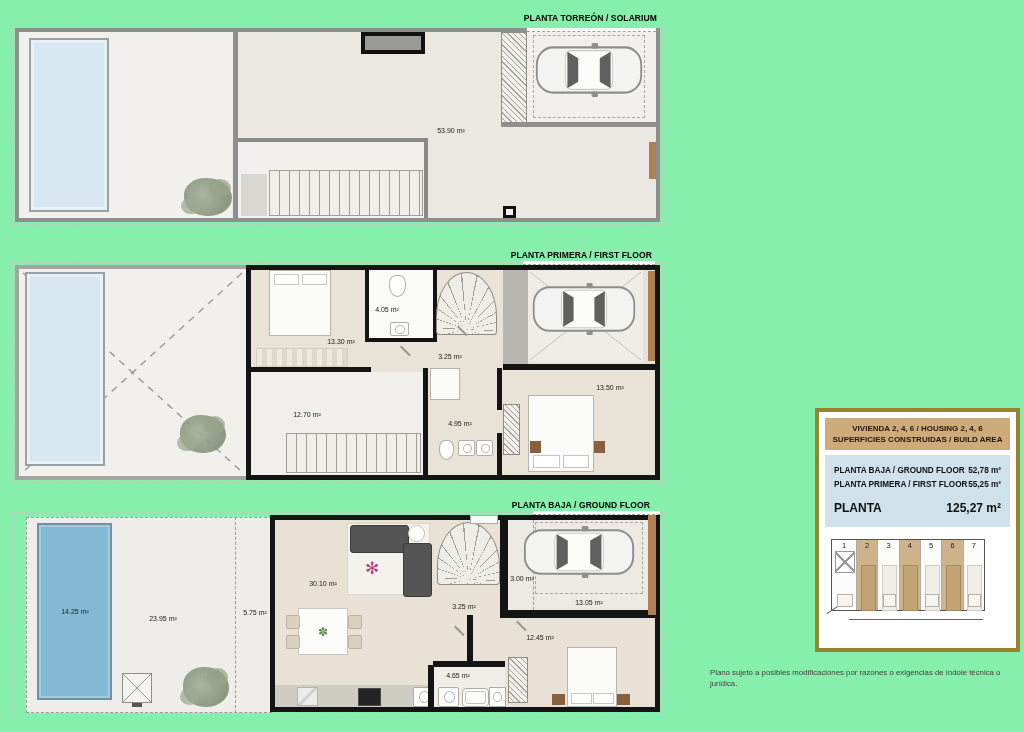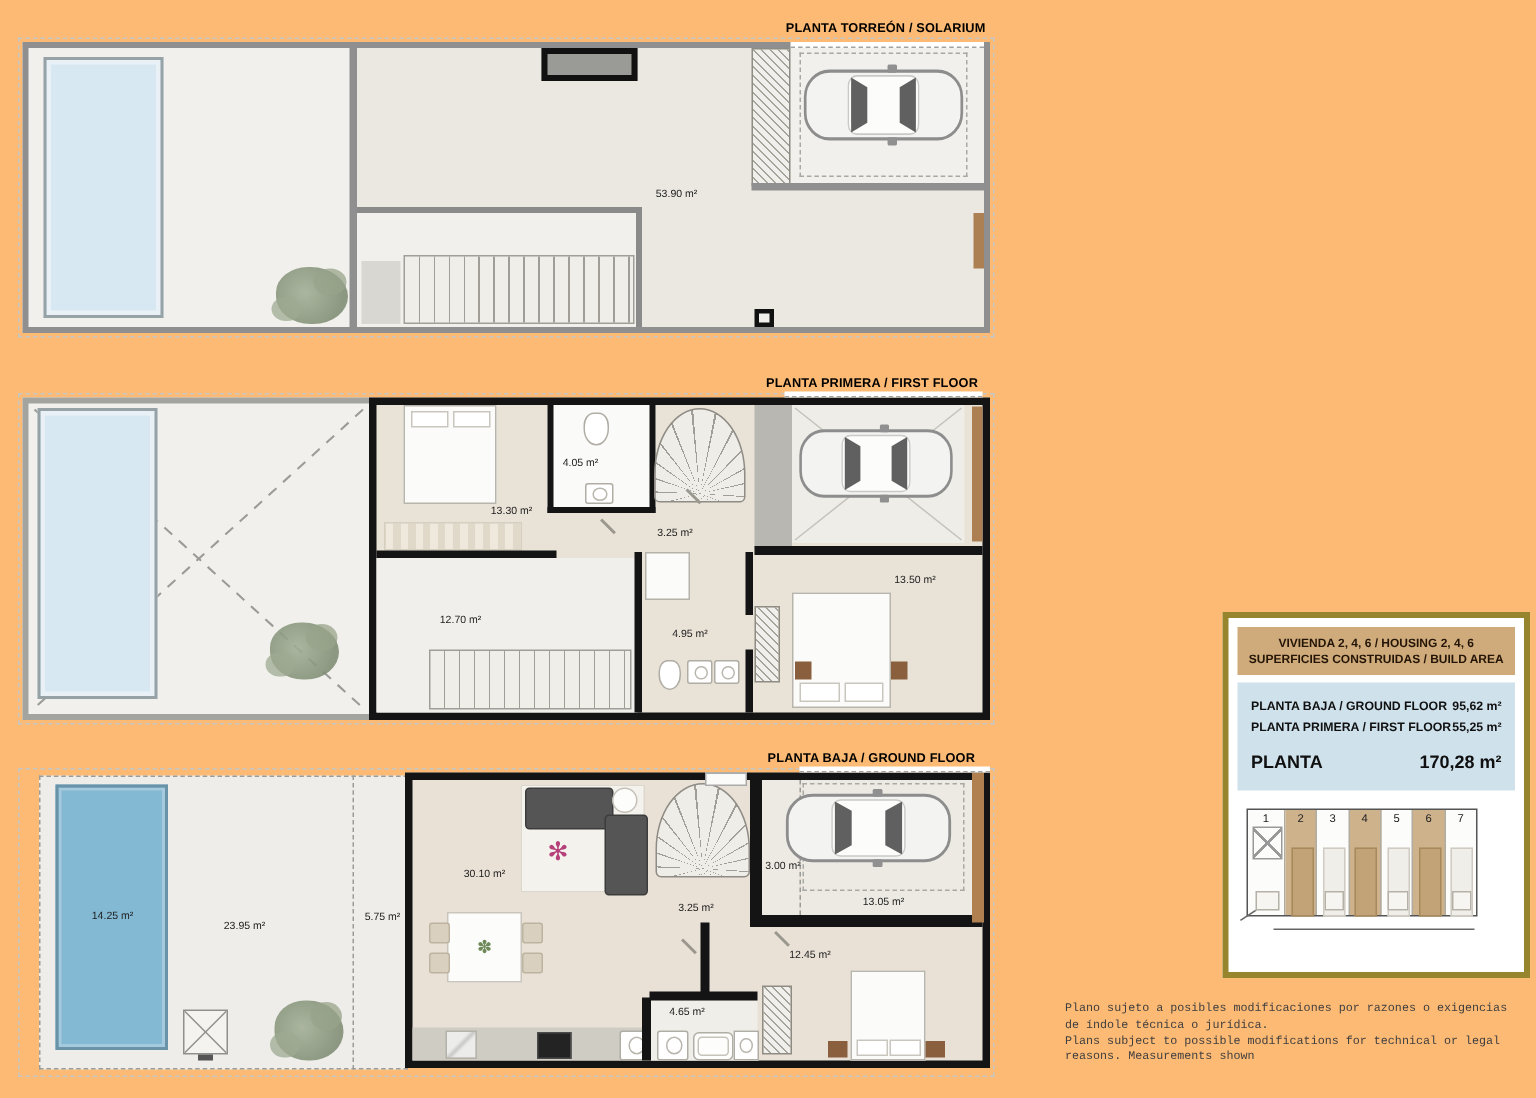--- a/index.html
+++ b/index.html
@@ -1,16 +1,16 @@
 <!DOCTYPE html>
 <html><head>
 <meta charset="utf-8">
 <style>
   html,body{margin:0;padding:0;background:#e8e8e8;}
-  .sheet{position:relative;width:1024px;height:732px;background:#fdba74;overflow:hidden;
+  .sheet{position:relative;width:1024px;height:732px;background:#86efac;overflow:hidden;
          font-family:"Liberation Sans",sans-serif;}
   .abs{position:absolute;}
   .plan{position:absolute;outline:1.6px dashed #c6c6c2;outline-offset:2px;}
   .plan-title{position:absolute;font-size:8.5px;font-weight:bold;color:#000;text-align:right;width:207px;letter-spacing:.1px;}
   .lbl{position:absolute;transform:translate(-50%,-50%);font-size:7px;color:#1c1c1c;white-space:nowrap;z-index:30;}
   .wb{position:absolute;background:#141414;z-index:12;}
   .wg{position:absolute;background:#8f8f8f;z-index:12;}
   .pool-light{position:absolute;background:#d7e8f3;border:2px solid #97a2a7;box-shadow:inset 0 0 0 3px #e9f1f6;}
   .pool-deep{position:absolute;background:#84b9d3;border:2px solid #6b93a8;box-shadow:inset 0 0 0 2px #a5cade;}
   .bed{position:absolute;background:#fbfbf9;border:1px solid #b8b5ad;z-index:8;}
@@ -55,21 +55,21 @@
   .unit .num{display:block;text-align:center;font-size:7.5px;color:#222;margin-top:1px;}
   .unit.hl{background:#cdb28c;}
   .unit .core{position:absolute;left:18%;top:36%;width:64%;height:62%;background:#efeee9;border:.8px solid #cfcbc2;}
   .unit.hl .core{background:#c2a377;border-color:#a8895c;}
   .unit .bay{position:absolute;left:22%;bottom:3px;width:56%;height:11px;border:.8px solid #b5b1a7;background:#f6f5f1;z-index:2;}
   .xsq{position:absolute;left:12%;top:16%;width:74%;height:28%;border:.8px solid #999;
        background:linear-gradient(45deg,transparent 46%,#999 46% 54%,transparent 54%),
                   linear-gradient(-45deg,transparent 46%,#999 46% 54%,transparent 54%);}
   .angleline{position:absolute;left:2px;top:76px;width:26px;height:1.2px;background:#666;transform:rotate(-33deg);transform-origin:left center;}
   .bottomline{position:absolute;left:24px;top:82px;width:134px;height:1.2px;background:#666;}
-  .disclaimer{position:absolute;left:710px;top:668px;width:306px;font-size:7.8px;line-height:10.8px;color:#3f3f3f;font-family:Liberation Mono, monospace;}
+  .disclaimer{position:absolute;left:710px;top:668px;width:306px;font-size:7.8px;line-height:10.8px;color:#3f3f3f;}
 </style>
 </head>
 <body>
 
 <div class="sheet">
 
   <div class="plan-title" style="left:450px;top:13px;">PLANTA TORREÓN / SOLARIUM</div>
   <div class="plan-title" style="left:445px;top:250px;">PLANTA PRIMERA / FIRST FLOOR</div>
   <div class="plan-title" style="left:443px;top:500px;">PLANTA BAJA / GROUND FLOOR</div>
 
@@ -251,29 +251,29 @@
   </div>
 
   <div class="legend">
     <div class="legend-header">
       <div>VIVIENDA 2, 4, 6 / HOUSING 2, 4, 6</div>
       <div>SUPERFICIES CONSTRUIDAS / BUILD AREA</div>
     </div>
     <div class="legend-table">
       <div class="legend-row">
         <span>PLANTA BAJA / GROUND FLOOR</span>
-        <span>95,62 m²</span>
+        <span>52,78 m²</span>
       </div>
       <div class="legend-row">
         <span>PLANTA PRIMERA / FIRST FLOOR</span>
         <span>55,25 m²</span>
       </div>
       <div class="legend-total">
         <span>PLANTA</span>
-        <span>170,28 m²</span>
+        <span>125,27 m²</span>
       </div>
     </div>
     <div class="siteplan">
       <div class="siteplan-box">
         <div class="unit" style="flex:1.18;">
           <span class="num">1</span>
           <div class="xsq"></div>
           <div class="bay"></div>
         </div>
         <div class="unit hl">
@@ -304,16 +304,15 @@
           <div class="bay"></div>
         </div>
       </div>
       <div class="angleline"></div>
       <div class="bottomline"></div>
     </div>
   </div>
 
   <div class="disclaimer">
     <div>Plano sujeto a posibles modificaciones por razones o exigencias de índole técnica o jurídica.</div>
-    <div>Plans subject to possible modifications for technical or legal reasons. Measurements shown</div>
   </div>
 
 </div>
 
 </body></html>

